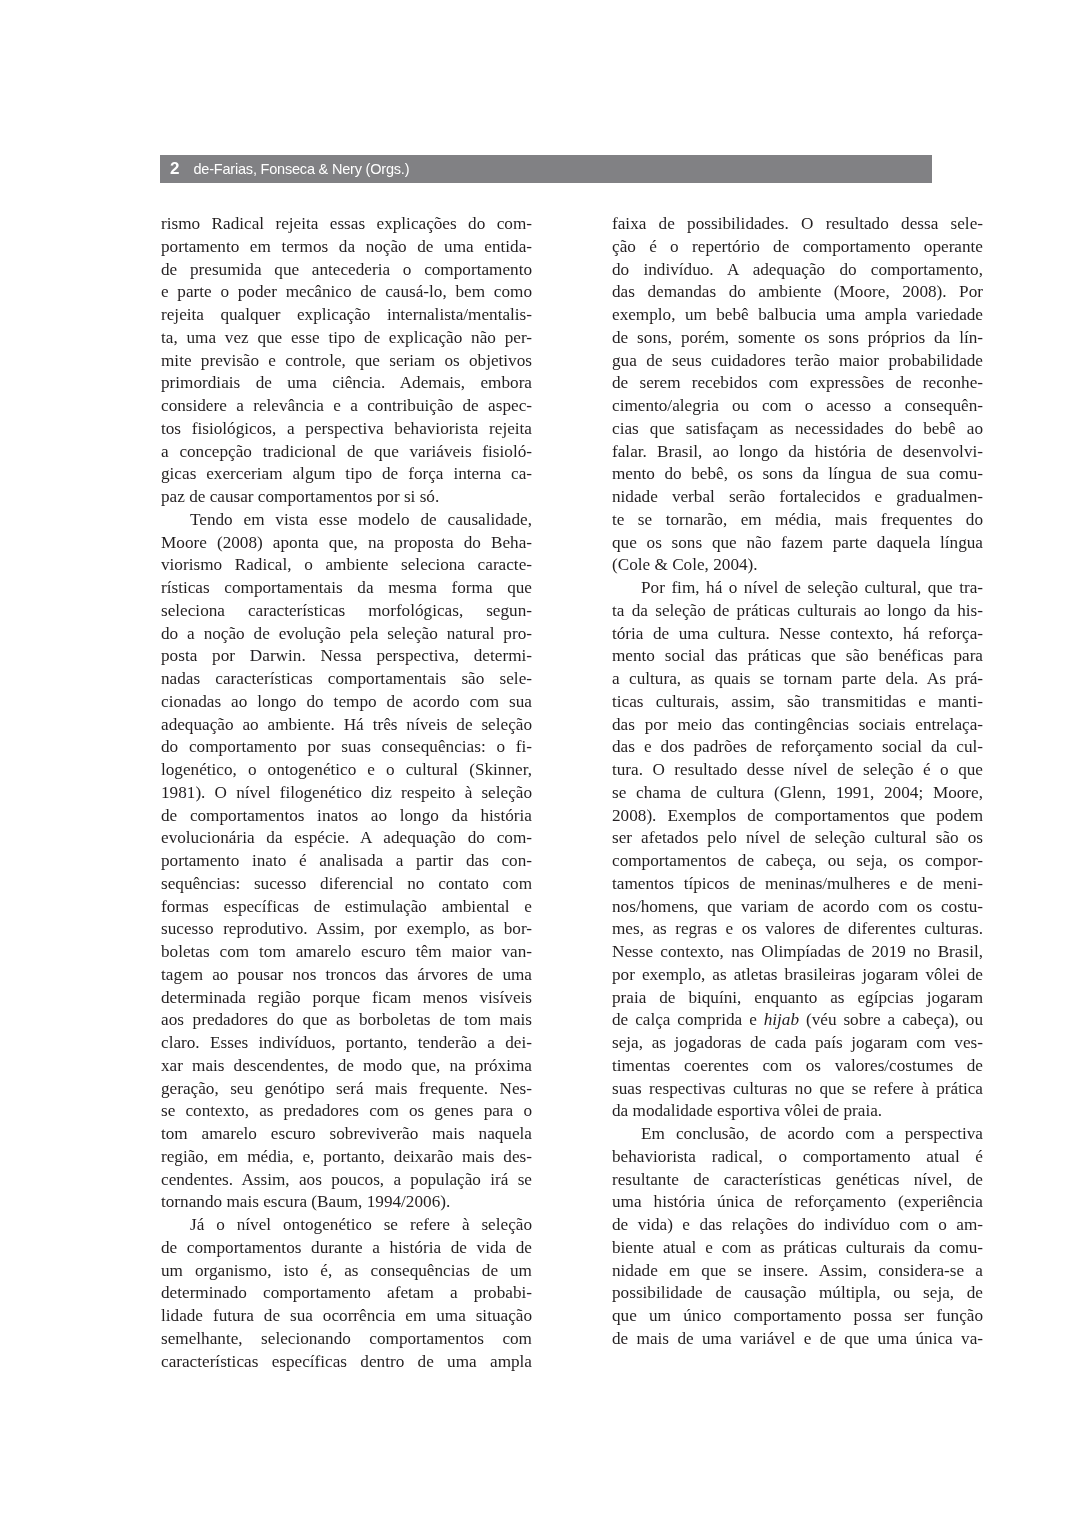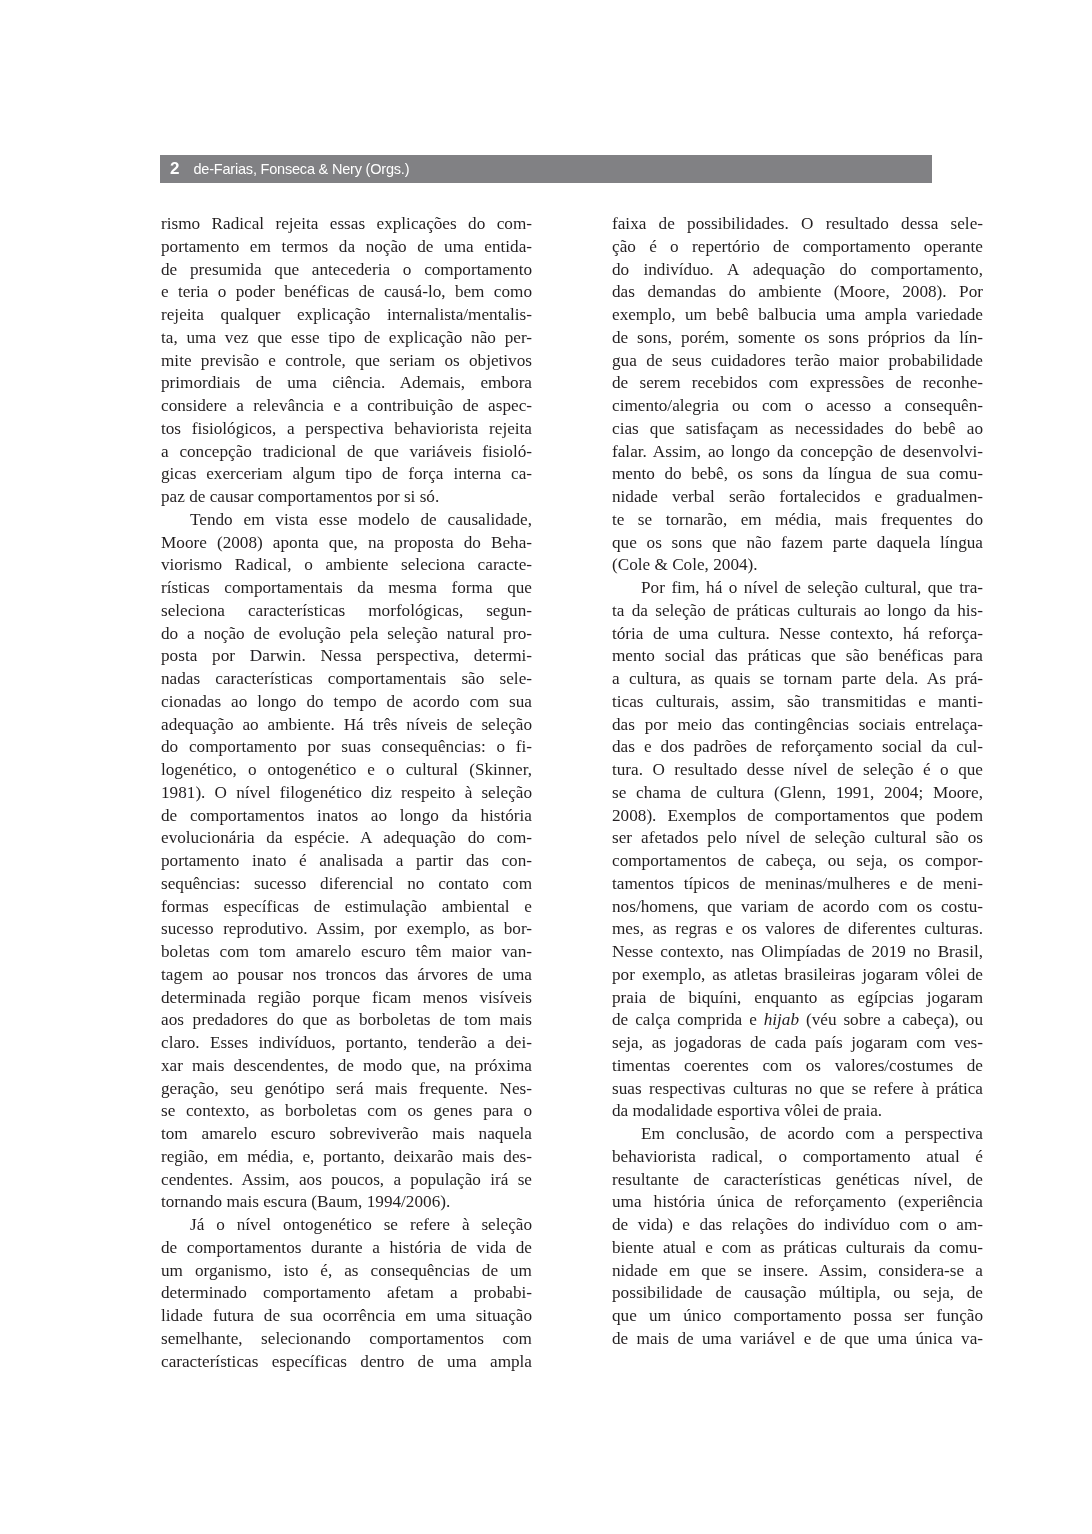--- a/index.html
+++ b/index.html
@@ -32,21 +32,21 @@
 <div class="header-bar">
   <span class="page-number">2</span>
   <span class="running-head">de-Farias, Fonseca &amp; Nery (Orgs.)</span>
 </div>
 
 <div class="column col-left" id="col-left">
     <div class="para">
       <span class="line">rismo Radical rejeita essas explicações do com-</span>
       <span class="line">portamento em termos da noção de uma entida-</span>
       <span class="line">de presumida que antecederia o comportamento</span>
-      <span class="line">e teria o poder benéficas de causá-lo, bem como</span>
+      <span class="line">e parte o poder mecânico de causá-lo, bem como</span>
       <span class="line">rejeita qualquer explicação internalista/mentalis-</span>
       <span class="line">ta, uma vez que esse tipo de explicação não per-</span>
       <span class="line">mite previsão e controle, que seriam os objetivos</span>
       <span class="line">primordiais de uma ciência. Ademais, embora</span>
       <span class="line">considere a relevância e a contribuição de aspec-</span>
       <span class="line">tos fisiológicos, a perspectiva behaviorista rejeita</span>
       <span class="line">a concepção tradicional de que variáveis fisioló-</span>
       <span class="line">gicas exerceriam algum tipo de força interna ca-</span>
       <span class="line last">paz de causar comportamentos por si só.</span>
     </div>
@@ -70,21 +70,21 @@
       <span class="line">sequências: sucesso diferencial no contato com</span>
       <span class="line">formas específicas de estimulação ambiental e</span>
       <span class="line">sucesso reprodutivo. Assim, por exemplo, as bor-</span>
       <span class="line">boletas com tom amarelo escuro têm maior van-</span>
       <span class="line">tagem ao pousar nos troncos das árvores de uma</span>
       <span class="line">determinada região porque ficam menos visíveis</span>
       <span class="line">aos predadores do que as borboletas de tom mais</span>
       <span class="line">claro. Esses indivíduos, portanto, tenderão a dei-</span>
       <span class="line">xar mais descendentes, de modo que, na próxima</span>
       <span class="line">geração, seu genótipo será mais frequente. Nes-</span>
-      <span class="line">se contexto, as borboletas com os genes para o</span>
+      <span class="line">se contexto, as predadores com os genes para o</span>
       <span class="line">tom amarelo escuro sobreviverão mais naquela</span>
       <span class="line">região, em média, e, portanto, deixarão mais des-</span>
       <span class="line">cendentes. Assim, aos poucos, a população irá se</span>
       <span class="line last">tornando mais escura (Baum, 1994/2006).</span>
     </div>
     <div class="para">
       <span class="line indent">Já o nível ontogenético se refere à seleção</span>
       <span class="line">de comportamentos durante a história de vida de</span>
       <span class="line">um organismo, isto é, as consequências de um</span>
       <span class="line">determinado comportamento afetam a probabi-</span>
@@ -98,21 +98,21 @@
       <span class="line">faixa de possibilidades. O resultado dessa sele-</span>
       <span class="line">ção é o repertório de comportamento operante</span>
       <span class="line">do indivíduo. A adequação do comportamento,</span>
       <span class="line">das demandas do ambiente (Moore, 2008). Por</span>
       <span class="line">exemplo, um bebê balbucia uma ampla variedade</span>
       <span class="line">de sons, porém, somente os sons próprios da lín-</span>
       <span class="line">gua de seus cuidadores terão maior probabilidade</span>
       <span class="line">de serem recebidos com expressões de reconhe-</span>
       <span class="line">cimento/alegria ou com o acesso a consequên-</span>
       <span class="line">cias que satisfaçam as necessidades do bebê ao</span>
-      <span class="line">falar. Assim, ao longo da concepção de desenvolvi-</span>
+      <span class="line">falar. Brasil, ao longo da história de desenvolvi-</span>
       <span class="line">mento do bebê, os sons da língua de sua comu-</span>
       <span class="line">nidade verbal serão fortalecidos e gradualmen-</span>
       <span class="line">te se tornarão, em média, mais frequentes do</span>
       <span class="line">que os sons que não fazem parte daquela língua</span>
       <span class="line last">(Cole &amp; Cole, 2004).</span>
     </div>
     <div class="para">
       <span class="line indent">Por fim, há o nível de seleção cultural, que tra-</span>
       <span class="line">ta da seleção de práticas culturais ao longo da his-</span>
       <span class="line">tória de uma cultura. Nesse contexto, há reforça-</span>

